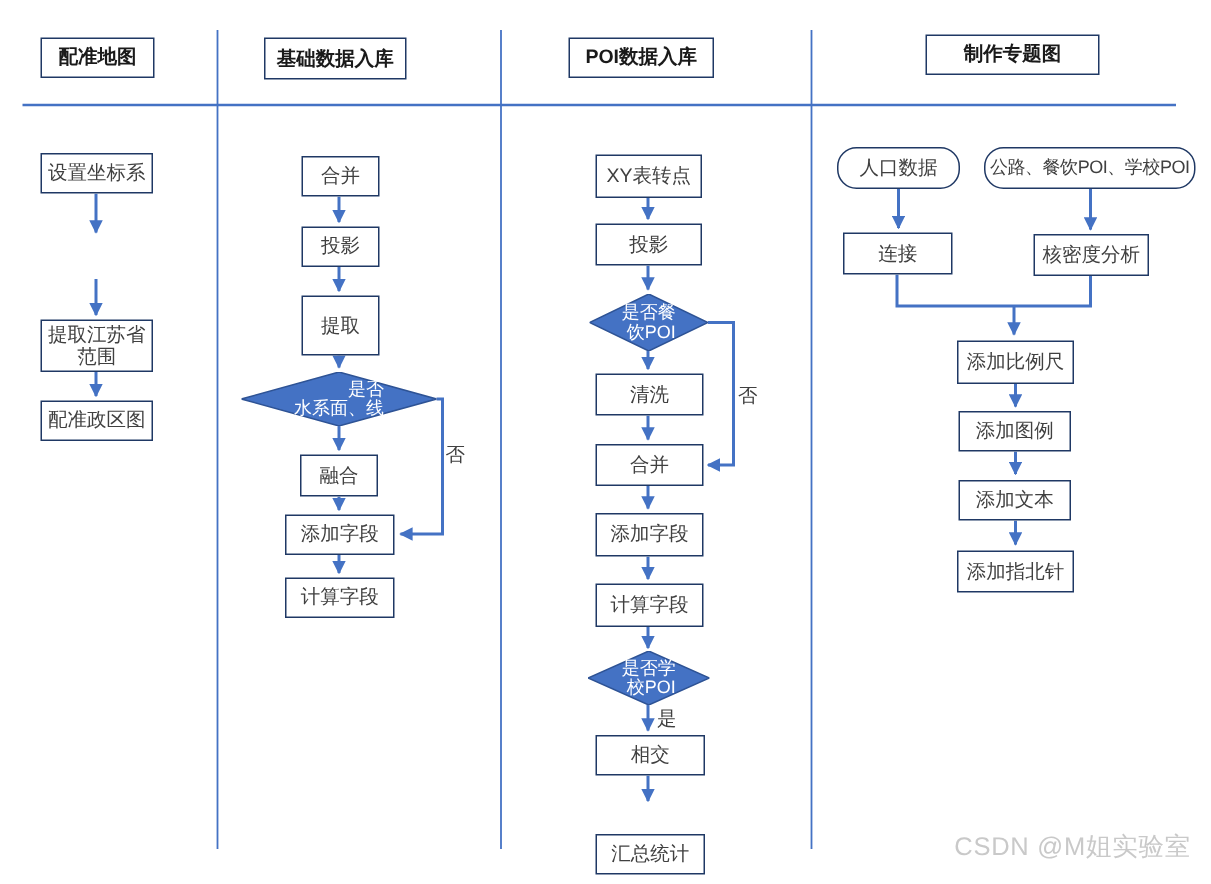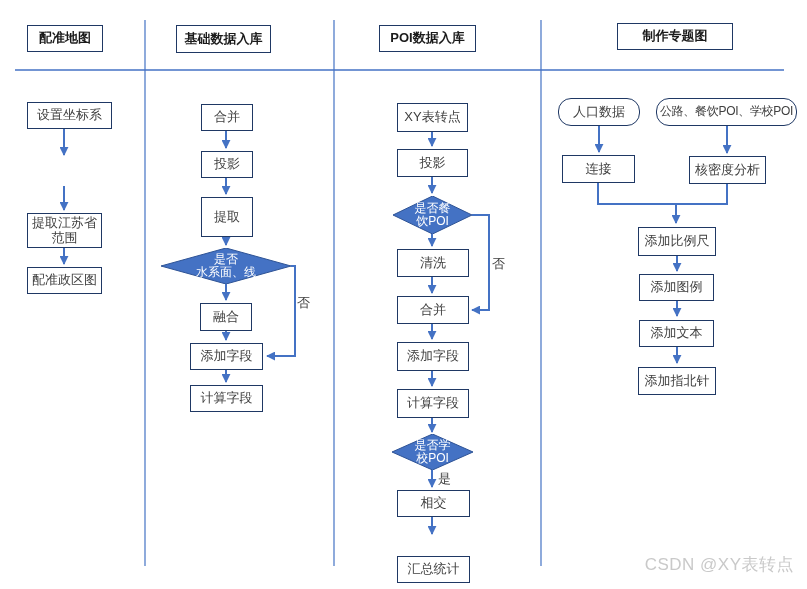--- a/index.html
+++ b/index.html
@@ -13,21 +13,21 @@
   .flow{stroke:#4472C4;stroke-width:2;fill:none;marker-end:url(#ah);}
   .noarrow{marker-end:none;}
   .node{
     position:absolute;box-sizing:border-box;border:1.5px solid #1F3864;background:#fff;
     color:#404040;font-size:13px;line-height:1.15;display:flex;align-items:center;
     justify-content:center;text-align:center;white-space:pre-line;padding:0 2px;
   }
   .header{font-weight:bold;color:#1a1a1a;}
   .rounded{border-radius:13px;}
   .small{font-size:12px;letter-spacing:-0.3px;}
-  .decision{border:none;background:none;padding:0;}
+  .decision{border:none;background:none;padding:0;text-align:right;}
   .decision > svg{position:absolute;left:0;top:0;width:100%;height:100%;}
   .decision polygon{fill:#4472C4;stroke:#2E5395;stroke-width:1;}
   .decision > span{position:relative;color:#ffffff;font-size:12px;line-height:1.12;white-space:pre-line;}
   .elabel{position:absolute;color:#404040;font-size:13px;}
   .watermark{
     position:absolute;right:13px;top:553px;color:#c9c9c9;font-size:17px;letter-spacing:0.5px;
   }
 </style>
 </head>
 <body>
@@ -76,21 +76,21 @@
     <line class="flow" x1="677" y1="256" x2="677" y2="271"></line>
     <line class="flow" x1="677" y1="301" x2="677" y2="316"></line>
     <line class="flow" x1="677" y1="347" x2="677" y2="363"></line>
   </svg>
 
   <div class="node header" style="left:27px;top:25px;width:76px;height:27px">配准地图</div>
   <div class="node header" style="left:176px;top:25px;width:95px;height:28px">基础数据入库</div>
   <div class="node header" style="left:379px;top:25px;width:97px;height:27px">POI数据入库</div>
   <div class="node header" style="left:617px;top:23px;width:116px;height:27px">制作专题图</div>
 
-  <div class="node" style="left:27px;top:102px;width:85px;height:27px">设置坐标系</div>
+  <div class="node" style="left:27px;top:102px;width:75px;height:27px">设置坐标系</div>
   <div class="node" style="left:27px;top:267px;width:75px;height:27px">配准政区图</div>
   <div class="node" style="left:27px;top:213px;width:75px;height:35px">提取江苏省
 范围</div>
 
   <div class="node" style="left:201px;top:104px;width:52px;height:27px">合并</div>
   <div class="node" style="left:201px;top:151px;width:52px;height:27px">投影</div>
   <div class="node" style="left:201px;top:197px;width:52px;height:40px">提取</div>
   <div class="node decision" style="left:161px;top:248px;width:130px;height:36px">
     <svg viewBox="0 0 130 36" preserveAspectRatio="none">
         <polygon points="65,0 130,18 65,36 0,18"></polygon>
@@ -130,14 +130,14 @@
 
   <div class="node rounded" style="left:558px;top:98px;width:82px;height:28px">人口数据</div>
   <div class="node rounded small" style="left:656px;top:98px;width:141px;height:28px">公路、餐饮POI、学校POI</div>
   <div class="node" style="left:562px;top:155px;width:73px;height:28px">连接</div>
   <div class="node" style="left:689px;top:156px;width:77px;height:28px">核密度分析</div>
   <div class="node" style="left:638px;top:227px;width:78px;height:29px">添加比例尺</div>
   <div class="node" style="left:639px;top:274px;width:75px;height:27px">添加图例</div>
   <div class="node" style="left:639px;top:320px;width:75px;height:27px">添加文本</div>
   <div class="node" style="left:638px;top:367px;width:78px;height:28px">添加指北针</div>
 
-  <div class="watermark">CSDN @XY表转点</div>
+  <div class="watermark">CSDN @M姐实验室</div>
 </div>
 
 </body></html>

